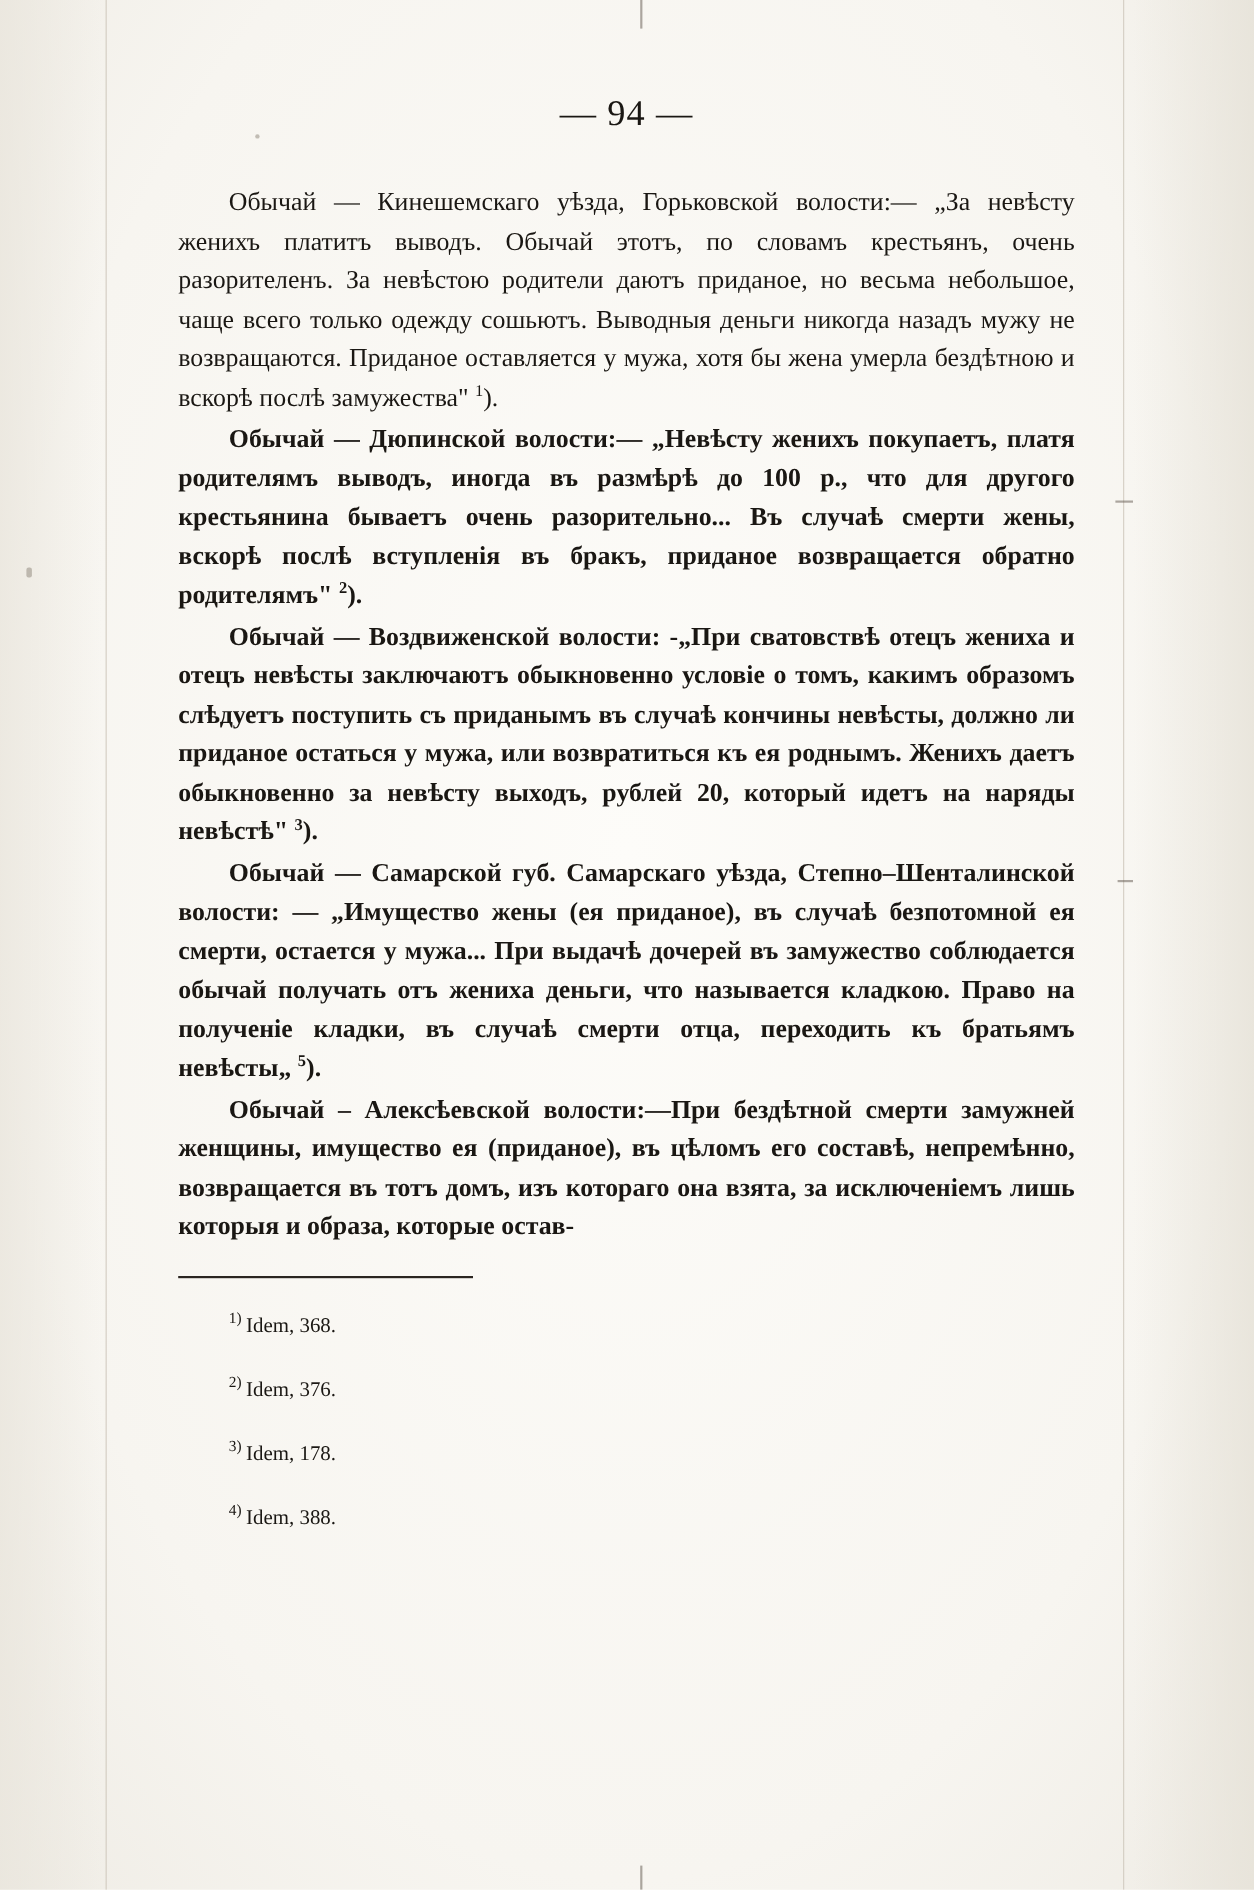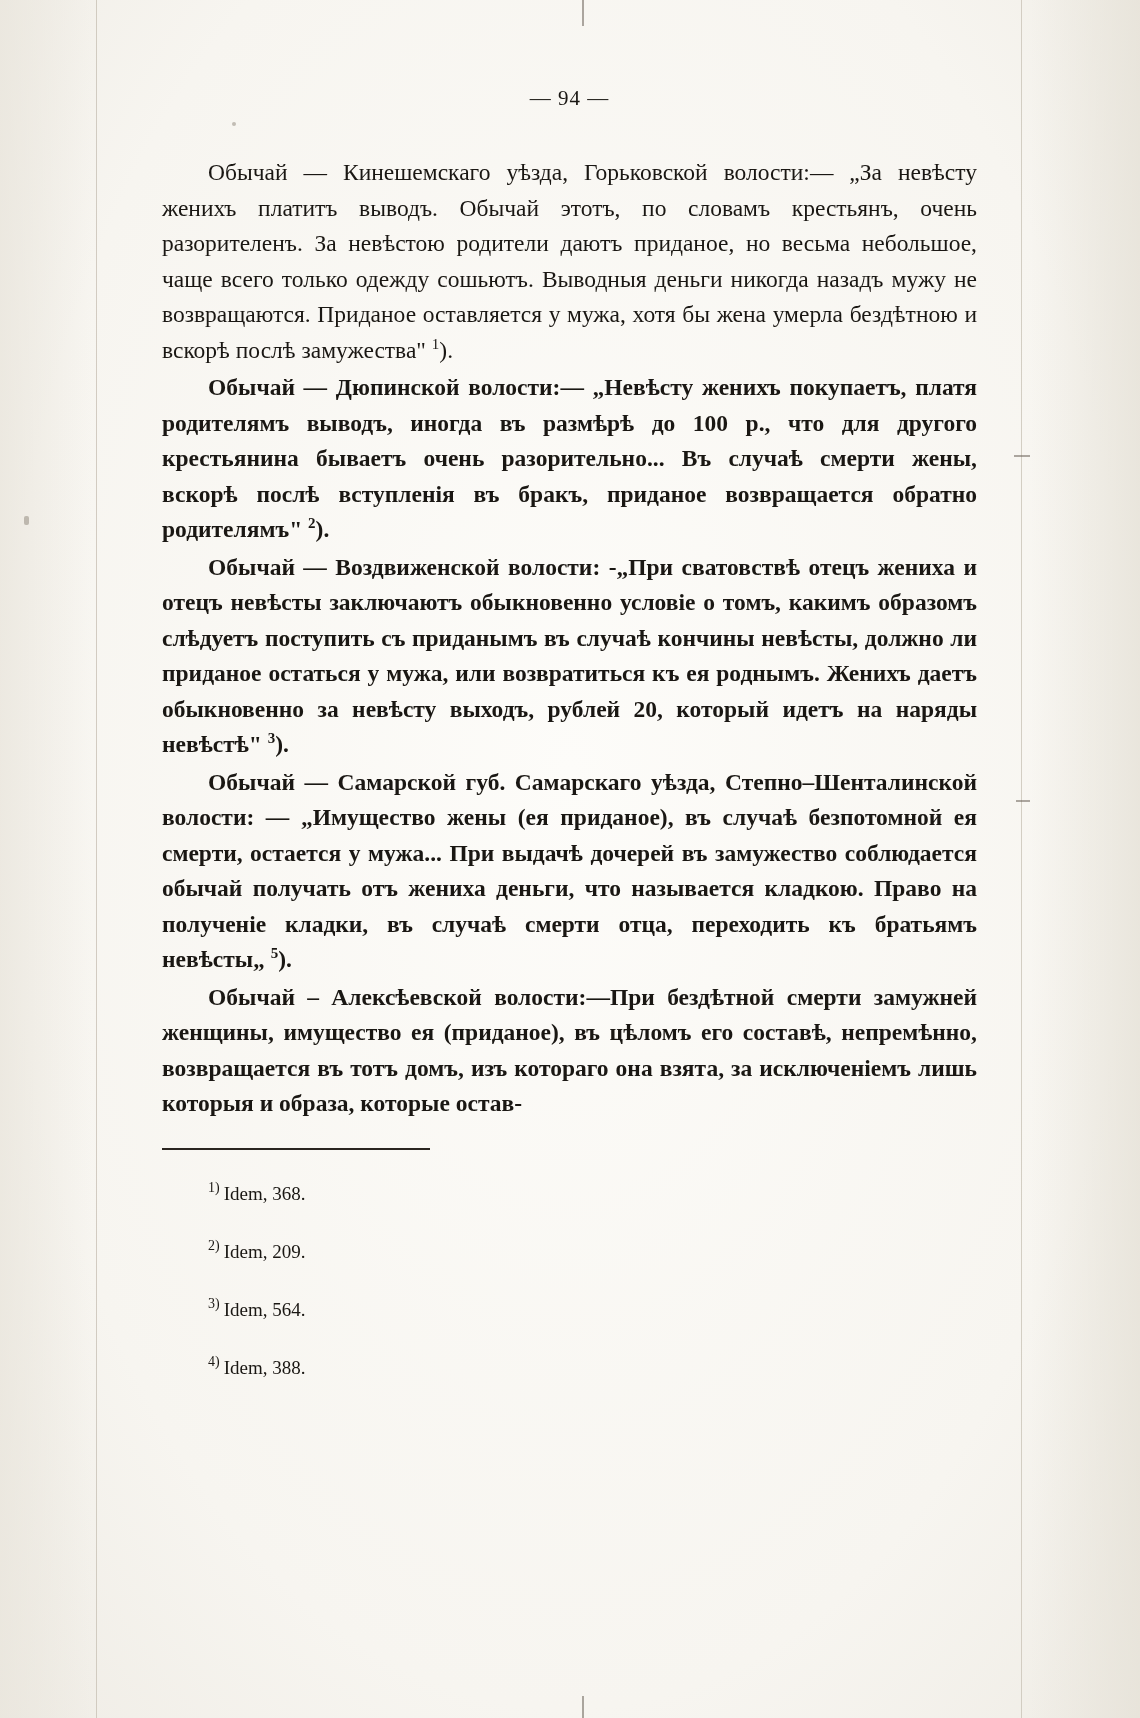--- a/index.html
+++ b/index.html
@@ -58,21 +58,21 @@
 
   .content {
     position: absolute;
     left: 162px;
     top: 86px;
     width: 815px;
   }
 
   .folio {
     text-align: center;
-    font-size: 21px;
+    font-size: 33px;
     letter-spacing: 1px;
     margin-bottom: 44px;
     font-family: "Liberation Serif", serif;
   }
 
   p.para {
     margin: 0 0 1px 0;
     text-align: justify;
     text-justify: inter-word;
     font-size: 23.5px;
@@ -158,19 +158,19 @@
     </p>
 
     <p class="para">
       <span>Обычай – Алексѣевской волости:—При бездѣтной смерти замужней женщины, имущество ея (приданое), въ цѣломъ его составѣ, непремѣнно, возвращается въ тотъ домъ, изъ котораго она взята, за исключеніемъ лишь которыя и образа, которые остав-</span>
     </p>
 
     <div class="footnote-rule"></div>
 
     <div class="footnotes">
       <div><span class="mk">1)</span><span>Idem, 368.</span></div>
-      <div><span class="mk">2)</span><span>Idem, 209.</span></div>
-      <div><span class="mk">3)</span><span>Idem, 564.</span></div>
+      <div><span class="mk">2)</span><span>Idem, 376.</span></div>
+      <div><span class="mk">3)</span><span>Idem, 178.</span></div>
       <div><span class="mk">4)</span><span>Idem, 388.</span></div>
     </div>
 
   </div>
 </div>
 
 </body></html>

